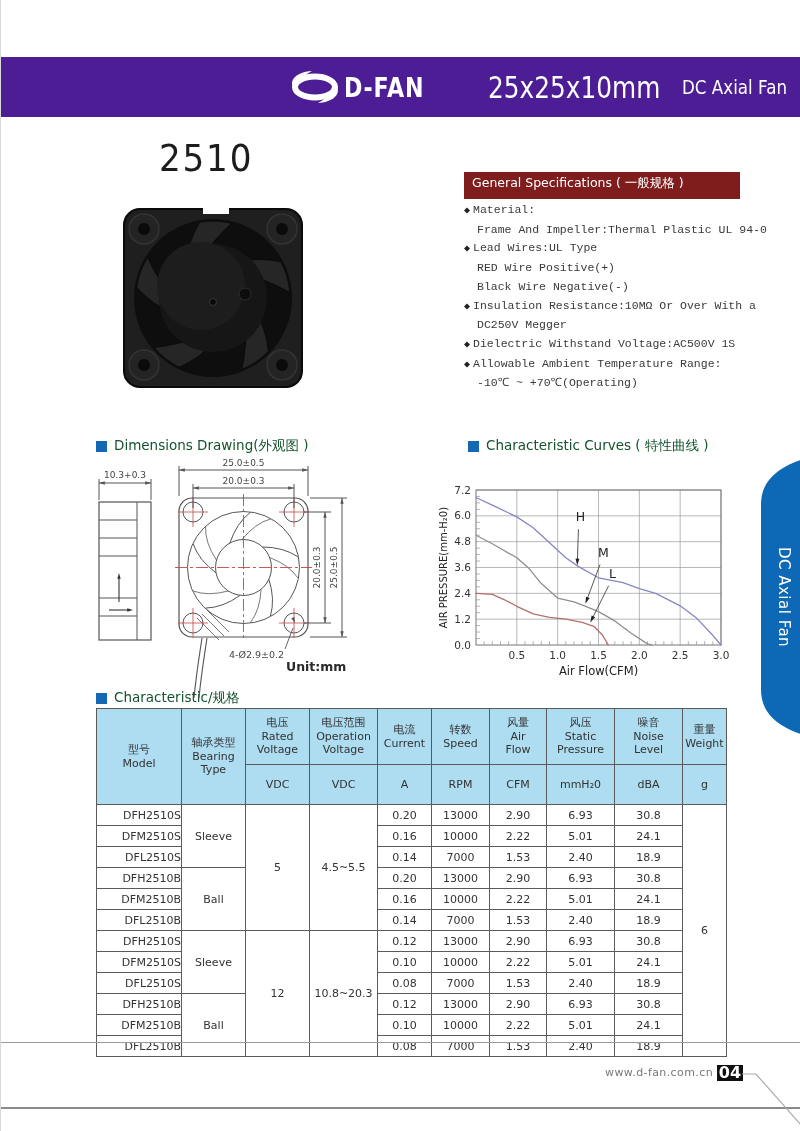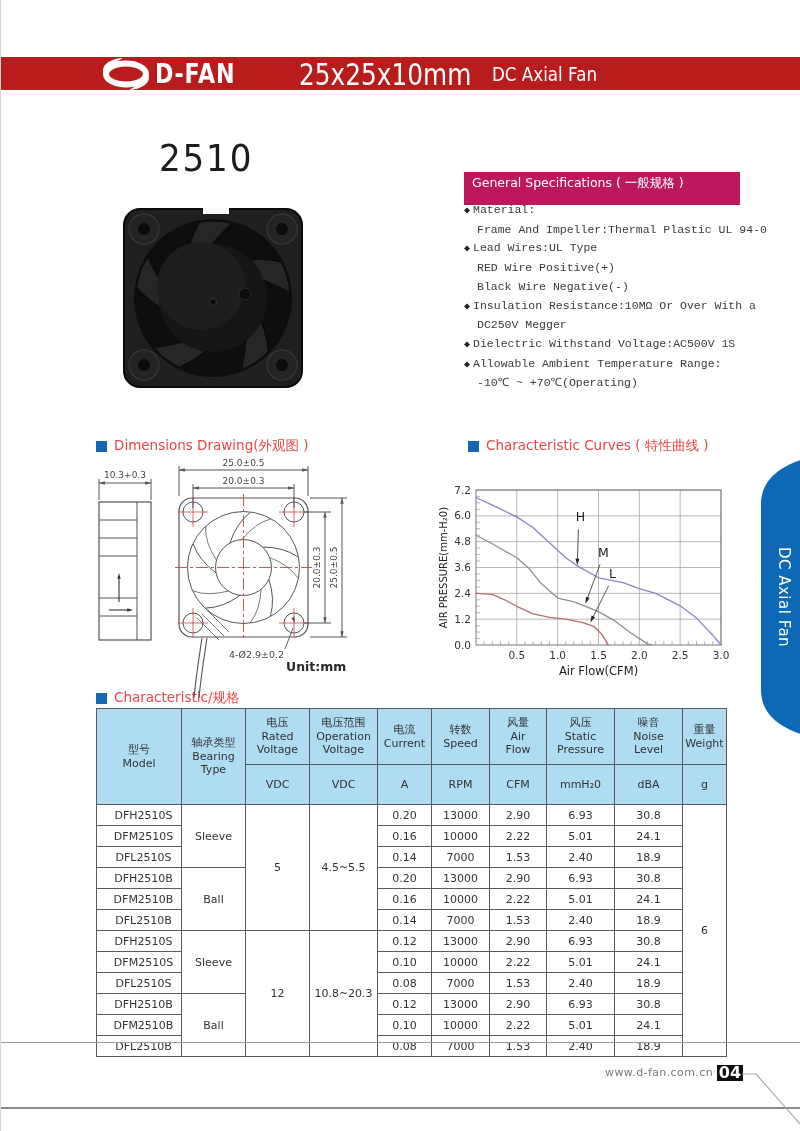--- a/index.html
+++ b/index.html
@@ -1,43 +1,43 @@
 <!DOCTYPE html>
 <html><head>
 <meta charset="utf-8">
 <style>
   html,body{margin:0;padding:0;background:#e8e8e8;}
   .page{position:relative;width:800px;height:1131px;background:#fff;margin:0 auto;
         font-family:"DejaVu Sans","Liberation Sans",sans-serif;overflow:hidden;
         border-left:1px solid #d8d8d8;border-right:1px solid #d8d8d8;}
   .abs{position:absolute;}
   
-  .header-bar{left:0;top:57px;width:800px;height:33px;background:#b91c1c;display:flex;align-items:center;}
+  .header-bar{left:0;top:57px;width:800px;height:60px;background:#4c1d95;display:flex;align-items:center;justify-content:flex-end;}
   .brand-wrap{display:flex;align-items:center;margin-left:96px;}
   .brand-text{color:#fff;font-weight:bold;font-size:27px;letter-spacing:1px;transform:scaleX(.82);transform-origin:left center;}
   .size-text{color:#fff;font-size:31px;margin-left:46px;transform:scaleX(.80);transform-origin:left center;white-space:nowrap;}
   .type-text{color:#fff;font-size:19px;margin-left:-22px;transform:scaleX(.88);transform-origin:left center;white-space:nowrap;}
   
   .model-title{left:158px;top:136px;font-size:38px;color:#1c1c1c;letter-spacing:2px;transform:scaleX(.9);transform-origin:left top;}
   
-  .gs-title{left:463px;top:172px;width:268px;height:33px;background:#be185d;color:#fff;
+  .gs-title{left:463px;top:172px;width:268px;height:27px;background:#7f1d1d;color:#fff;
             font-size:12.5px;line-height:21px;padding-left:8px;white-space:nowrap;}
   .gs-list{left:463px;top:201px;width:292px;font-size:11.5px;color:#3a3a3a;line-height:18.7px;font-family:Liberation Mono, monospace;}
   .gs-item{white-space:nowrap;}
   .gs-item .dia{font-size:10px;margin-right:3px;color:#222;}
   .gs-item.cont{padding-left:13px;}
   
-  .sec-head{font-size:13.5px;color:#ef4444;display:flex;align-items:center;white-space:nowrap;}
+  .sec-head{font-size:13.5px;color:#14532d;display:flex;align-items:center;white-space:nowrap;}
   .sec-head .sq{width:11px;height:11px;background:#1468b3;display:inline-block;margin-right:7px;flex:0 0 auto;}
   
   #spec-table{border-collapse:collapse;table-layout:fixed;font-size:11px;color:#333;}
   #spec-table th,#spec-table td{border:1px solid #5a5a5a;text-align:center;padding:0;overflow:hidden;}
   #spec-table th{background:#aedcf0;font-weight:normal;line-height:13.5px;}
   #spec-table td{background:#fff;height:20px;}
-  #spec-table td.model{text-align:center;padding-left:9px;}
+  #spec-table td.model{text-align:right;padding-left:9px;}
   
   .foot-line1{left:0;top:1042px;width:800px;height:0;border-top:1px solid #9a9a9a;}
   .foot-line2{left:0;top:1107px;width:800px;height:0;border-top:2px solid #8a8a8a;}
   .foot-url{top:1066px;right:88px;font-size:11px;color:#777;letter-spacing:.4px;}
   .page-num{left:716px;top:1065px;width:26px;height:16px;background:#101010;color:#fff;
             font-size:16px;font-weight:bold;text-align:center;line-height:16px;}
 </style>
 </head>
 <body>
 

